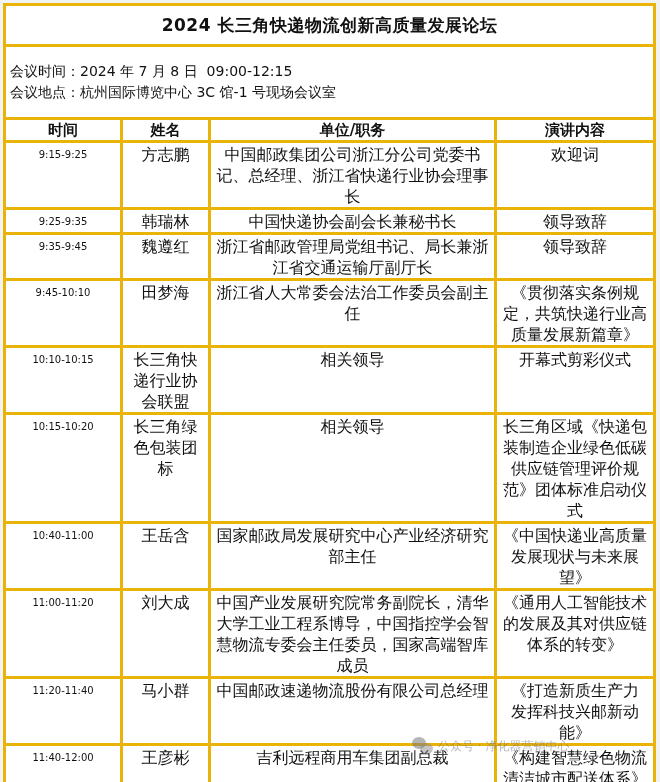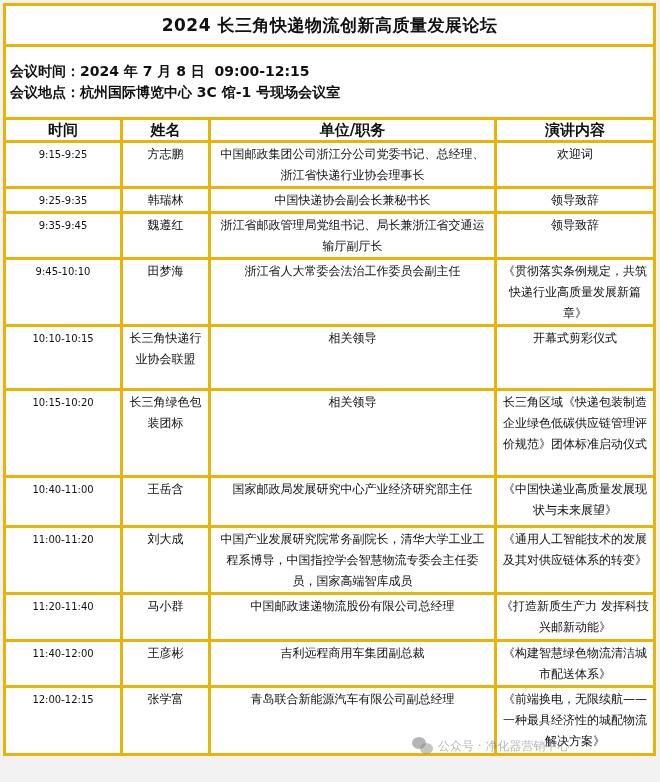--- a/index.html
+++ b/index.html
@@ -9,23 +9,23 @@
       background: #ffffff;
       font-family: "DejaVu Sans", "Liberation Sans", sans-serif;
       color: #111;
     }
     table { border-collapse: collapse; width: 650px; table-layout: fixed; }
     td, th { border: 3px solid #eab308; padding: 0 4px; vertical-align: top; }
     .title-cell {
       height: 38px; text-align: center; vertical-align: middle;
       font-size: 17px; font-weight: bold; letter-spacing: 0.5px;
     }
-    .info-cell { height: 44px; font-size: 14px; font-weight: bold; line-height: 21px; padding: 13px 4px; vertical-align: middle; }
+    .info-cell { height: 44px; font-size: 14px; font-weight: normal; line-height: 21px; padding: 13px 4px; vertical-align: middle; }
     .hdr th { height: 20px; font-size: 15px; font-weight: bold; text-align: center; vertical-align: middle; line-height: 20px; margin-top: 12px; }
-    td.c { text-align: center; font-size: 12px; line-height: 21px; padding-top: 1px; }
+    td.c { text-align: center; font-size: 16px; line-height: 21px; padding-top: 1px; }
     td.time { font-size: 10px; }
     .row-1 td { height: 42px; }
     .row-2 td { height: 20px; }
     .row-3 td { height: 42px; }
     .row-4 td { height: 63px; }
     .row-5 td { height: 60px; }
     .row-6 td { height: 83px; }
     .row-7 td { height: 79px; }
     .row-8 td { height: 46px; }
     .row-9 td { height: 62px; }

